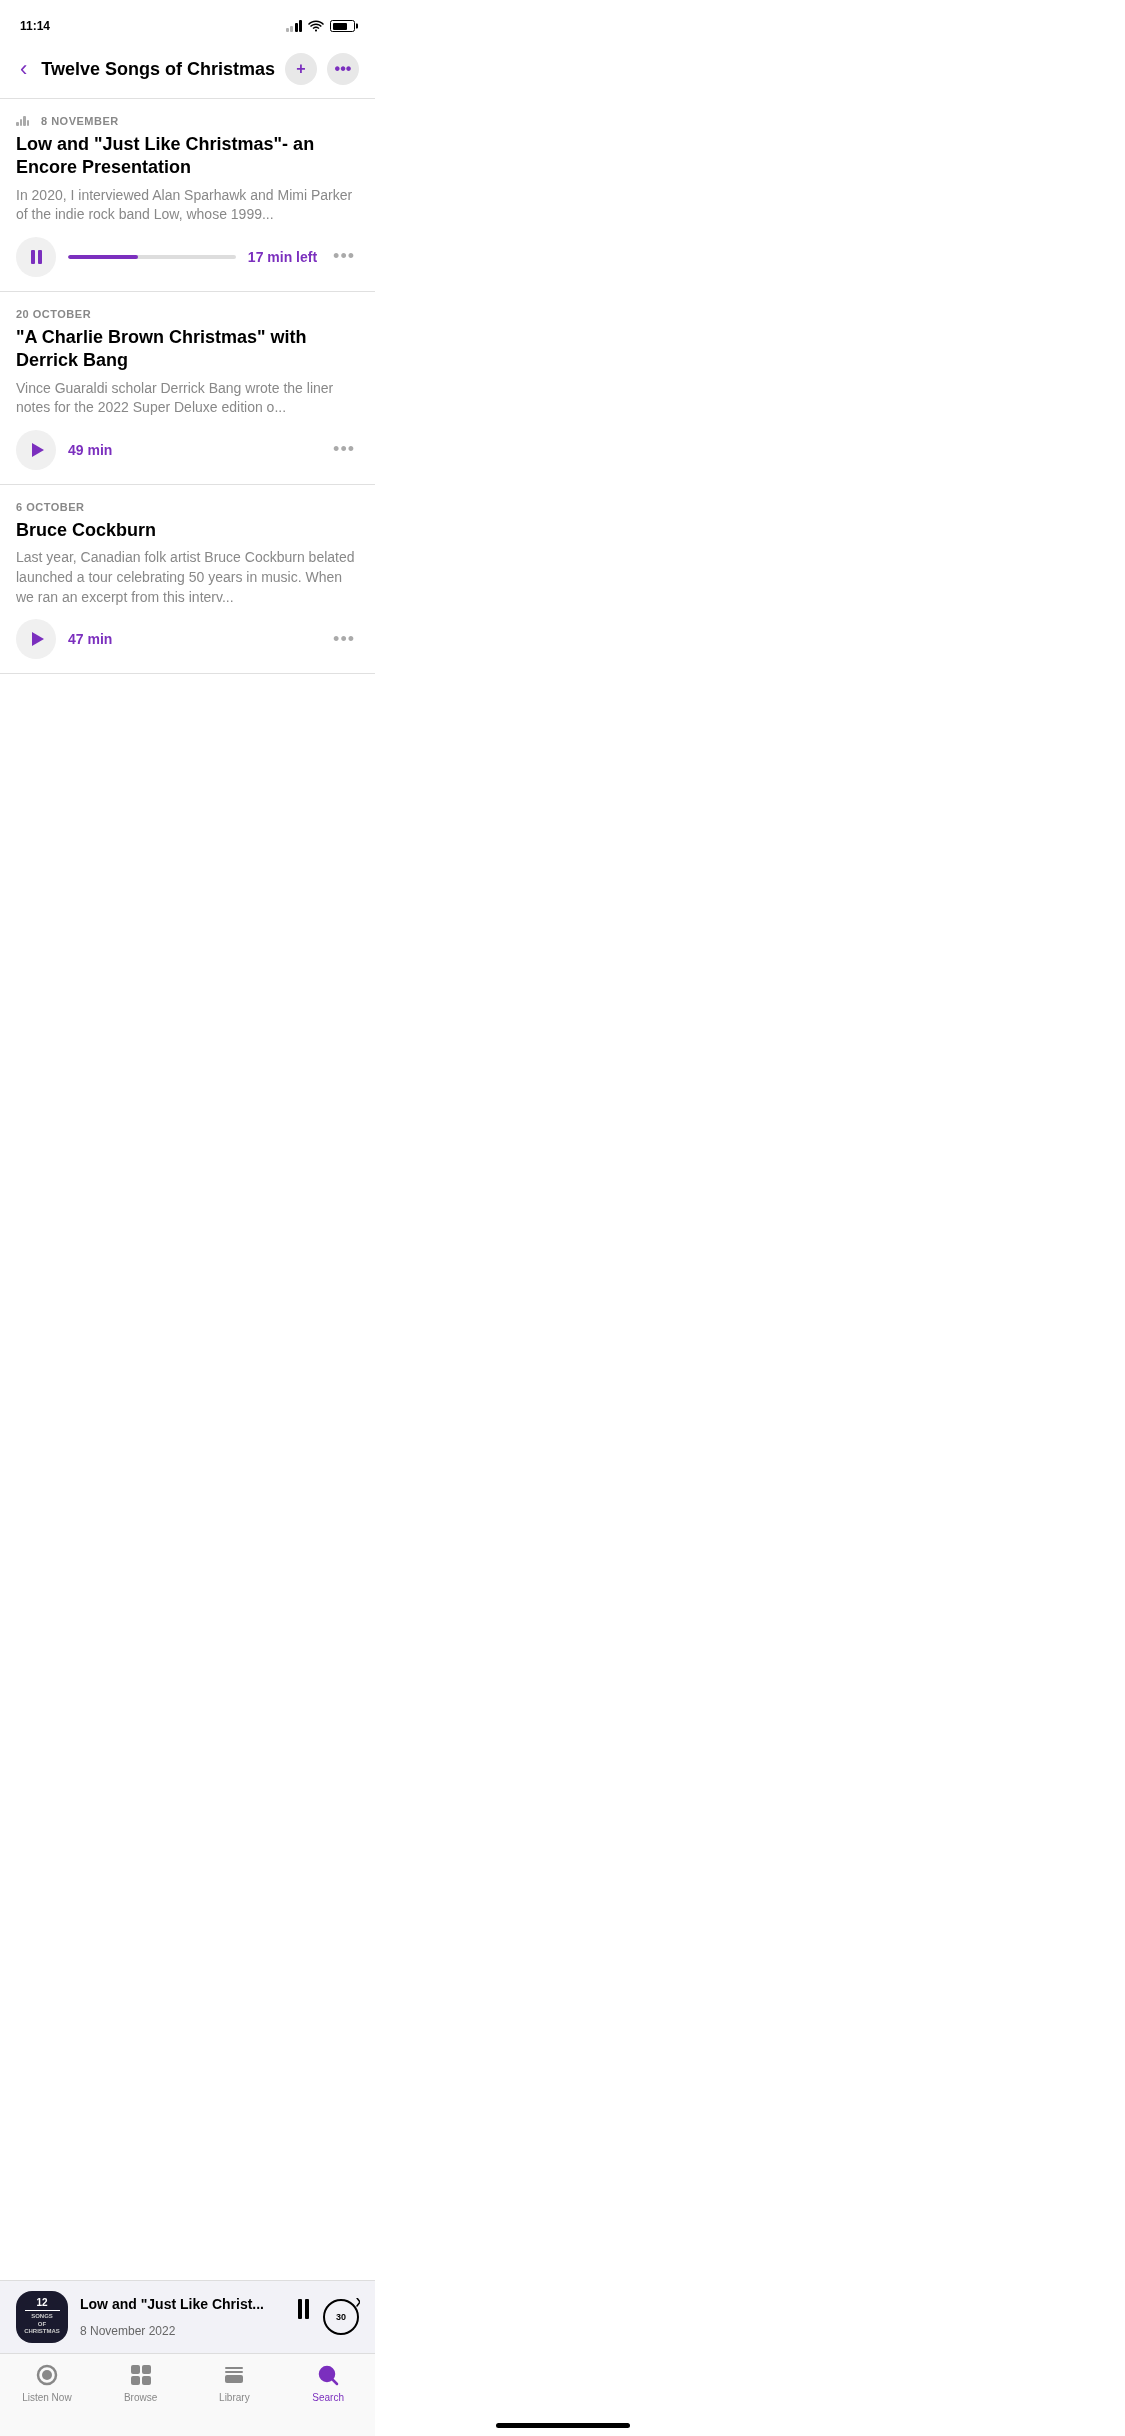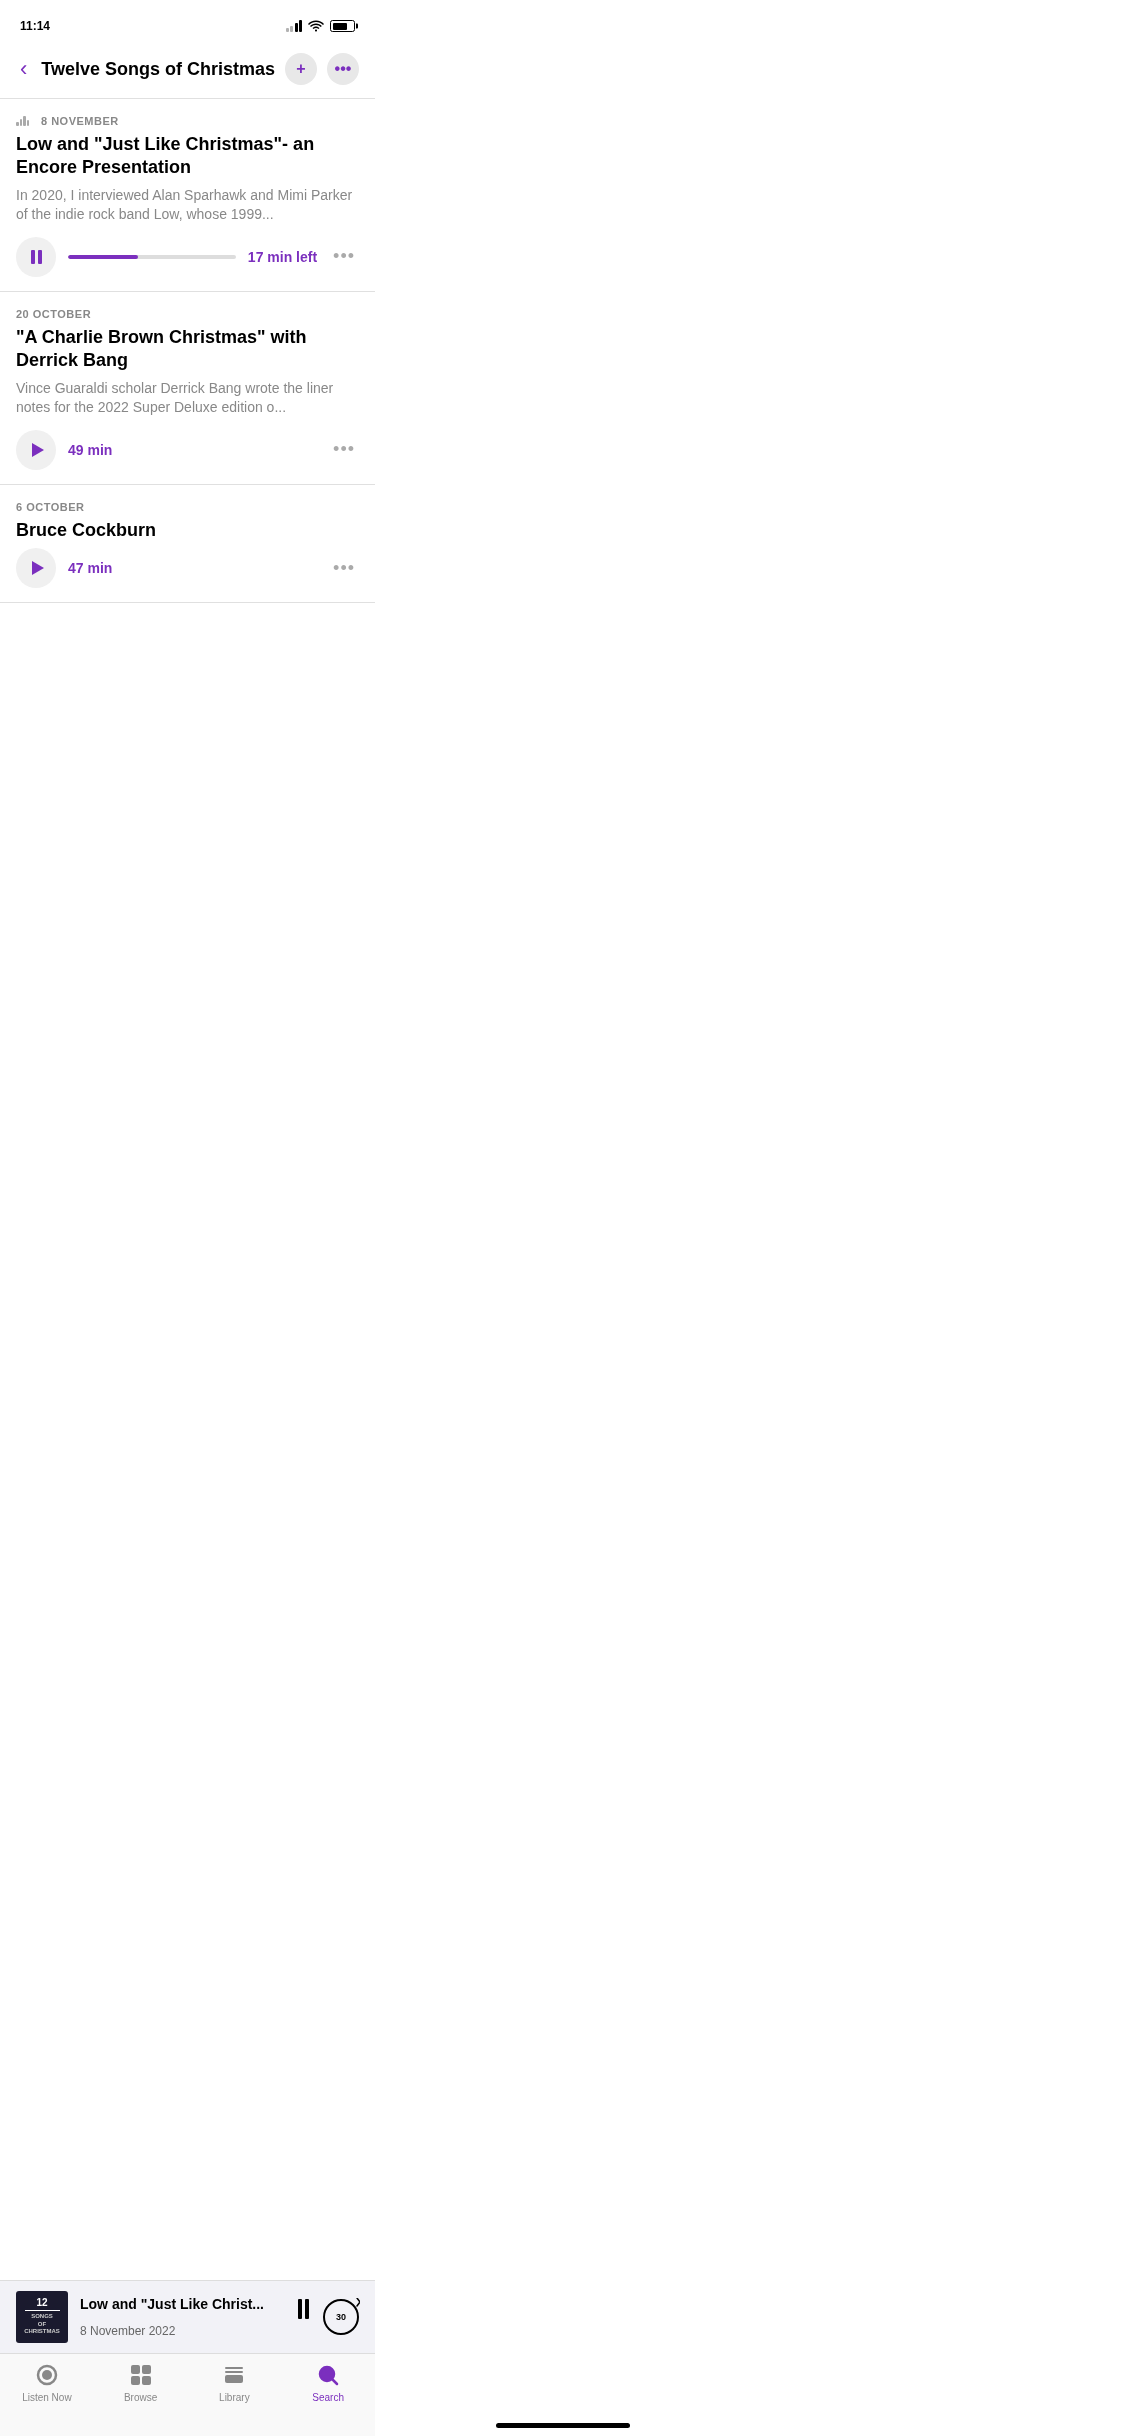--- a/index.html
+++ b/index.html
@@ -287,21 +287,21 @@
       display: flex;
       align-items: center;
       gap: 12px;
       z-index: 100;
     }
 
     .mini-player-art {
       width: 52px;
       height: 52px;
       background: #1a1a2e;
-      border-radius: 3px;
+      border-radius: 16px;
       display: flex;
       flex-direction: column;
       align-items: center;
       justify-content: center;
       flex-shrink: 0;
     }
 
     .mini-art-line {
       width: 35px;
       height: 1px;
@@ -507,20 +507,21 @@
       <span style="flex:1"></span>
       <span class="more-btn">•••</span>
     </div>
   </div>
 
   <div class="episode-item">
     <div class="episode-meta">
       <span class="episode-date">6 OCTOBER</span>
     </div>
     <div class="episode-title">Bruce Cockburn</div>
+    <div class="episode-desc">Last year, Canadian folk artist Bruce Cockburn belated launched a tour celebrating 50 years in music. When we ran an excerpt from this interv...</div>
     <div class="episode-controls">
       <div class="play-btn">
         <div class="play-icon"></div>
       </div>
       <span class="time-label">47 min</span>
       <span style="flex:1"></span>
       <span class="more-btn">•••</span>
     </div>
   </div>
 

